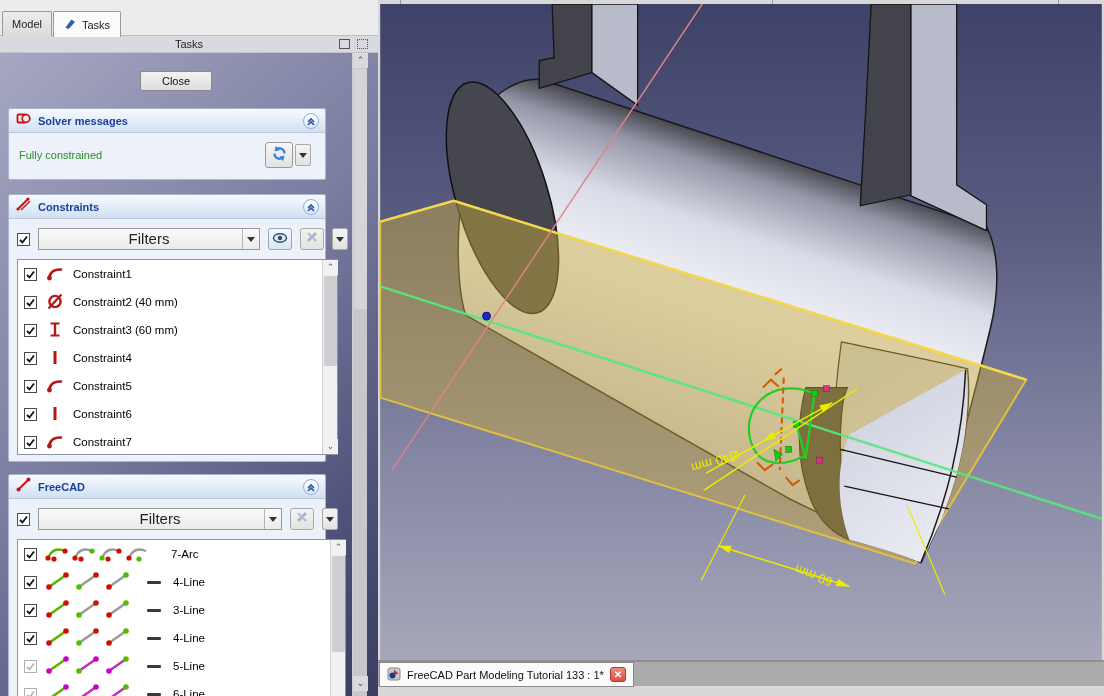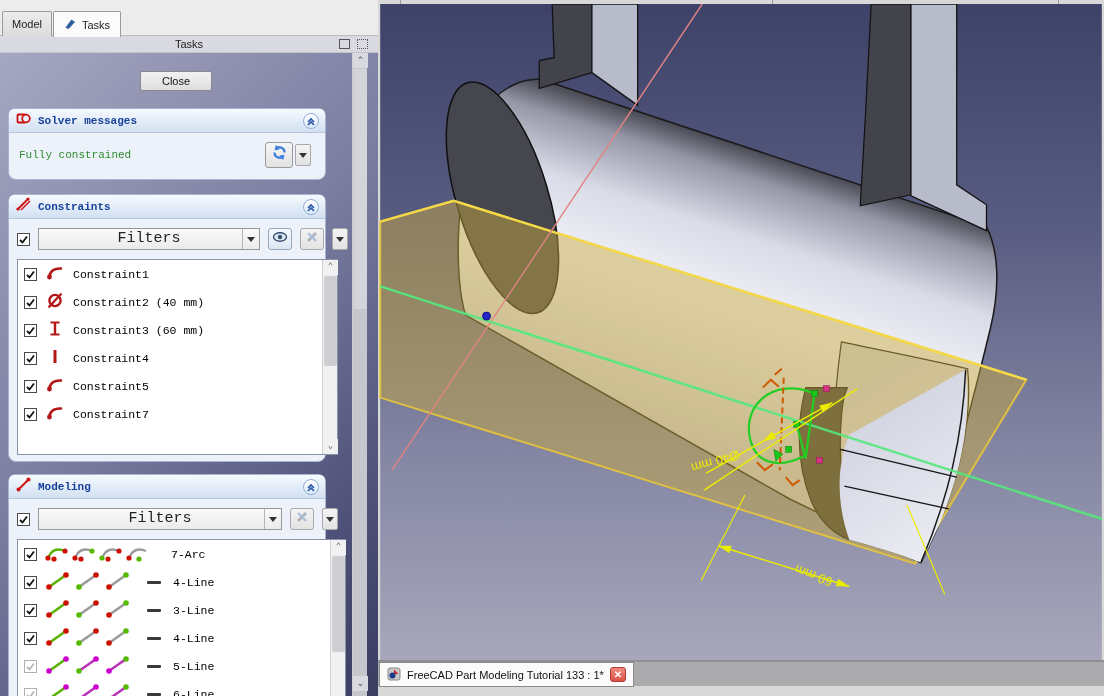--- a/index.html
+++ b/index.html
@@ -14,21 +14,21 @@
        justify-content:center;gap:5px;background:linear-gradient(#ececec,#dcdcdc);padding:0 10px;}
   .tab.active{background:#fbfbfb;height:26px;z-index:2;}
   #panel-title-row{position:absolute;left:0;top:28px;width:378px;height:17px;background:#d9dae1;
        font-size:11px;color:#222;text-align:center;line-height:17px;border-bottom:1px solid #c2c3cc;}
   .title-ico{position:absolute;top:3px;width:11px;height:10px;border:1px solid #555;background:transparent;}
   #panel-body{position:absolute;left:0;top:45px;width:378px;height:651px;
        background:linear-gradient(135deg,#a6a7c1 0%,#7b7da1 45%,#474a71 85%,#3a3d60 100%);}
   #close-btn{position:absolute;left:140px;top:18px;width:72px;height:20px;background:linear-gradient(#f2f2f2,#dedede);
        border:1px solid #8a8a8a;border-radius:2px;font-size:11px;color:#111;text-align:center;line-height:18px;}
 
-  .group-box{position:absolute;left:8px;width:318px;background:#edf2fa;border:1px solid #a9b6cf;border-radius:8px;font-family:Liberation Mono, monospace;}
+  .group-box{position:absolute;left:8px;width:318px;background:#edf2fa;border:1px solid #a9b6cf;border-radius:2px;}
   .group-header{height:24px;background:linear-gradient(#f6fafe,#d2e0f2);border-bottom:1px solid #b9c7dd;
        border-radius:5px 5px 0 0;display:flex;align-items:center;padding:0 6px;gap:6px;}
   .group-header .gh-label{font-size:11px;font-weight:bold;color:#16409b;flex:1;}
   .collapse-btn{width:16px;height:16px;border-radius:8px;border:1px solid #8fafd6;background:linear-gradient(#ffffff,#dceafb);
        display:flex;align-items:center;justify-content:center;}
 
   .filter-row{position:absolute;left:8px;top:32px;height:24px;display:flex;align-items:center;gap:8px;}
   .cbx{width:13px;height:13px;background:#fff;border:1px solid #4a4a4a;display:inline-flex;align-items:center;justify-content:center;}
   .cbx.gray{border-color:#b0b0b0;}
   .combo{height:22px;background:linear-gradient(#fafafa,#ebebeb);border:1px solid #979797;position:relative;
@@ -239,20 +239,31 @@
                 <circle cx="4.5" cy="13" r="2.4" fill="#b51616"></circle>
               </svg></span>
           <span class="lbl">Constraint5</span>
         </div>
         <div class="lrow">
           <span class="cbx">
               <svg width="11" height="11" viewBox="0 0 11 11" fill="none" stroke="#111" stroke-width="1.8">
                 <polyline points="2,6 4.5,8.5 9,2.5"></polyline>
               </svg>
             </span>
+          <span><svg width="20" height="17" viewBox="0 0 20 17">
+                <line x1="10" y1="2" x2="10" y2="15" stroke="#b51616" stroke-width="3"></line>
+              </svg></span>
+          <span class="lbl">Constraint6</span>
+        </div>
+        <div class="lrow">
+          <span class="cbx">
+              <svg width="11" height="11" viewBox="0 0 11 11" fill="none" stroke="#111" stroke-width="1.8">
+                <polyline points="2,6 4.5,8.5 9,2.5"></polyline>
+              </svg>
+            </span>
           <span><svg width="20" height="17" viewBox="0 0 20 17" fill="none">
                 <path d="M4,14 Q5,4 16,4.5" stroke="#b51616" stroke-width="2.6" stroke-linecap="round"></path>
                 <circle cx="4.5" cy="13" r="2.4" fill="#b51616"></circle>
               </svg></span>
           <span class="lbl">Constraint7</span>
         </div>
         <div class="vsb" style="right:0;top:0;height:194px;">
           <div class="btn" style="top:0;">⌃</div>
           <div class="thumb" style="top:16px;height:90px;"></div>
           <div class="btn" style="bottom:0;">⌄</div>
@@ -262,21 +273,21 @@
 
     <div class="group-box" style="top:421px;height:285px;">
       <div class="group-header">
         <span>
           <svg width="17" height="17" viewBox="0 0 17 17">
               <line x1="3.5" y1="13.5" x2="13.5" y2="3.5" stroke="#cc1111" stroke-width="2"></line>
               <circle cx="3.5" cy="13.5" r="2" fill="#cc1111"></circle>
               <circle cx="13.5" cy="3.5" r="2" fill="#cc1111"></circle>
             </svg>
         </span>
-        <span class="gh-label">Modeling</span>
+        <span class="gh-label">FreeCAD</span>
         <span class="collapse-btn">
           <svg width="12" height="12" viewBox="0 0 12 12" fill="none" stroke="#2a56a8" stroke-width="1.7">
               <polyline points="3,7 6,4 9,7"></polyline>
               <polyline points="3,10 6,7 9,10"></polyline>
             </svg>
         </span>
       </div>
       <div class="filter-row">
         <span class="cbx">
           <svg width="11" height="11" viewBox="0 0 11 11" fill="none" stroke="#111" stroke-width="1.8">

